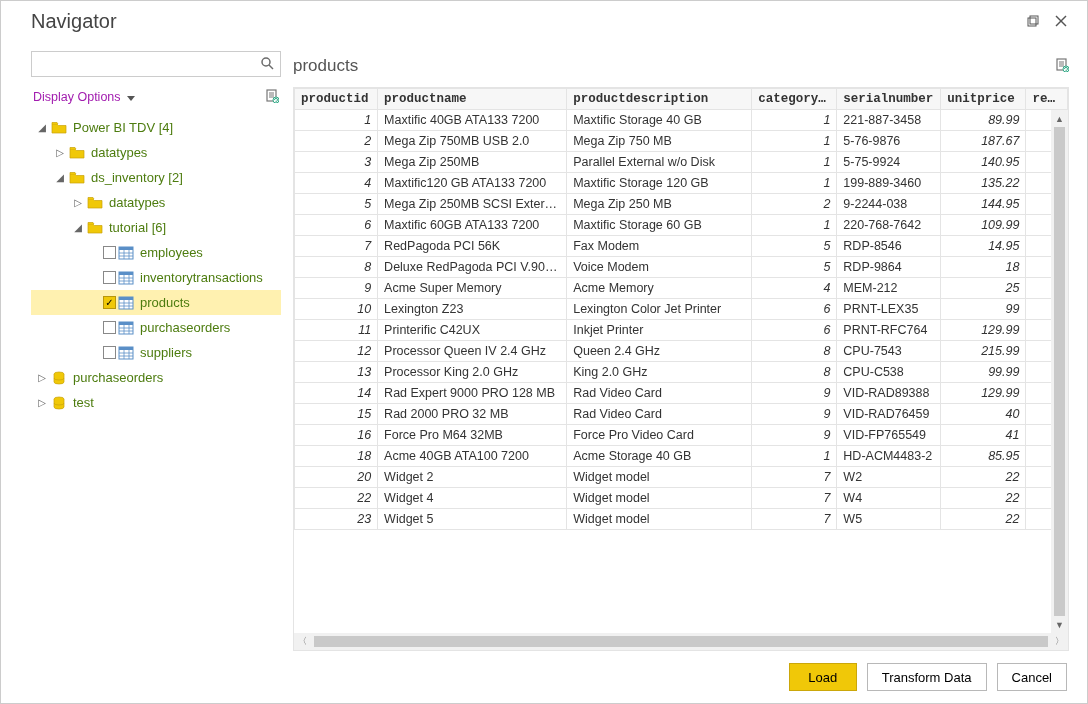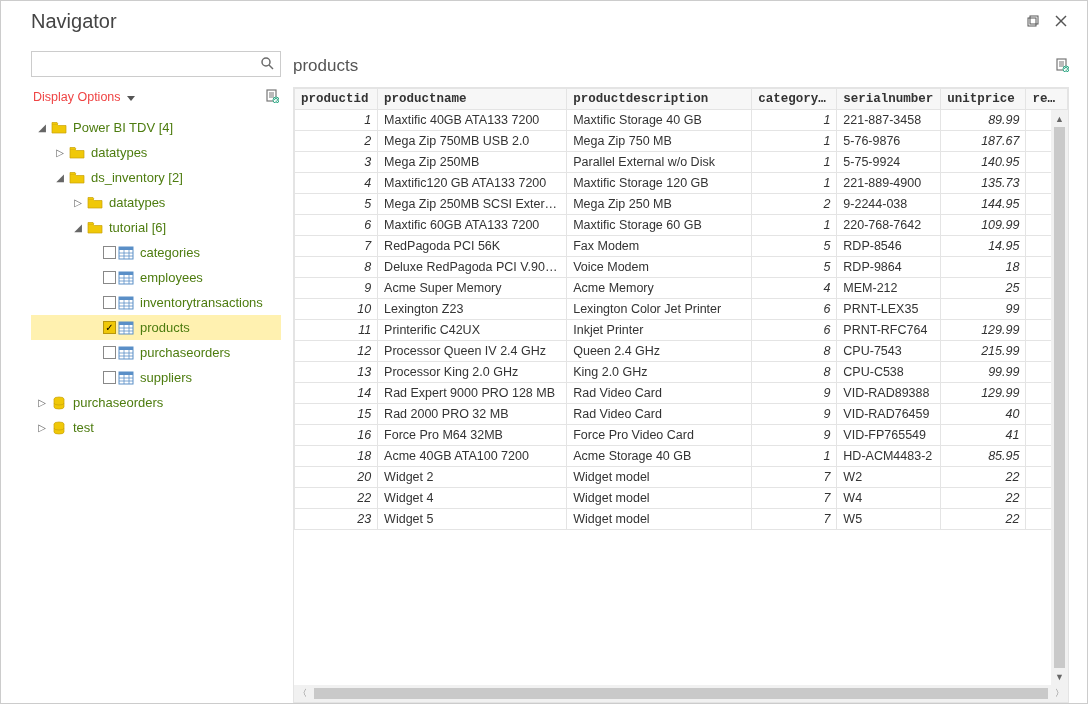--- a/index.html
+++ b/index.html
@@ -8,21 +8,21 @@
 .title-bar { height: 40px; display: flex; align-items: center; padding: 8px 12px; border-bottom: none; }
 .title-bar h1 { font-size: 20px; font-weight: 300; color: #444; flex: 1; padding-left: 18px; }
 .title-ctrl { width: 28px; height: 28px; display: flex; align-items: center; justify-content: center; color: #555; cursor: pointer; }
 .title-ctrl svg { width: 12px; height: 12px; }
 .content { flex: 1; display: flex; overflow: hidden; padding: 0 8px; }
 .sidebar { width: 280px; display: flex; flex-direction: column; padding: 10px 8px 8px 22px; }
 .search-row { display: flex; align-items: center; border: 1px solid #ccc; height: 26px; padding: 0 6px; margin-bottom: 8px; }
 .search-row input { flex: 1; border: none; outline: none; font-size: 13px; }
 .search-row .icon { color: #6b6b6b; }
 .options-row { display: flex; align-items: center; height: 24px; margin-bottom: 6px; padding: 0 2px; }
-.options-row .label { font-size: 12.5px; color: #ef4444; }
+.options-row .label { font-size: 12.5px; color: #a21caf; }
 .options-row .caret { margin-left: 6px; }
 .options-row .spacer { flex: 1; }
 .options-row .icon { color: #555; }
 .tree { flex: 1; overflow: auto; }
 .tree-item { display: flex; align-items: center; height: 25px; padding-left: var(--indent,0); cursor: pointer; white-space: nowrap; }
 .tree-item.selected { background: #fff1b0; }
 .tree-caret { width: 14px; text-align: center; color: #666; font-size: 10px; }
 .tree-caret.blank { visibility: hidden; }
 .folder-icon { width: 16px; height: 14px; margin: 0 6px 0 2px; }
 .folder-icon svg { width: 16px; height: 14px; }
@@ -147,35 +147,20 @@
             <span class="tbl-icon">
               <svg width="16" height="14" viewBox="0 0 16 14">
                 <rect x="1" y="1" width="14" height="12" fill="#fff" stroke="#5a8fc7" stroke-width="1"></rect>
                 <rect x="1" y="1" width="14" height="3" fill="#5a8fc7"></rect>
                 <line x1="1" y1="7" x2="15" y2="7" stroke="#5a8fc7" stroke-width="0.8"></line>
                 <line x1="1" y1="10" x2="15" y2="10" stroke="#5a8fc7" stroke-width="0.8"></line>
                 <line x1="6" y1="1" x2="6" y2="13" stroke="#5a8fc7" stroke-width="0.8"></line>
                 <line x1="11" y1="1" x2="11" y2="13" stroke="#5a8fc7" stroke-width="0.8"></line>
               </svg>
             </span>
-            <span class="tree-label">categories</span>
-          </div>
-          <div class="tree-item" style="--indent: 58px;">
-            <span class="tree-caret blank"></span>
-            <span class="chk"></span>
-            <span class="tbl-icon">
-              <svg width="16" height="14" viewBox="0 0 16 14">
-                <rect x="1" y="1" width="14" height="12" fill="#fff" stroke="#5a8fc7" stroke-width="1"></rect>
-                <rect x="1" y="1" width="14" height="3" fill="#5a8fc7"></rect>
-                <line x1="1" y1="7" x2="15" y2="7" stroke="#5a8fc7" stroke-width="0.8"></line>
-                <line x1="1" y1="10" x2="15" y2="10" stroke="#5a8fc7" stroke-width="0.8"></line>
-                <line x1="6" y1="1" x2="6" y2="13" stroke="#5a8fc7" stroke-width="0.8"></line>
-                <line x1="11" y1="1" x2="11" y2="13" stroke="#5a8fc7" stroke-width="0.8"></line>
-              </svg>
-            </span>
             <span class="tree-label">employees</span>
           </div>
           <div class="tree-item" style="--indent: 58px;">
             <span class="tree-caret blank"></span>
             <span class="chk"></span>
             <span class="tbl-icon">
               <svg width="16" height="14" viewBox="0 0 16 14">
                 <rect x="1" y="1" width="14" height="12" fill="#fff" stroke="#5a8fc7" stroke-width="1"></rect>
                 <rect x="1" y="1" width="14" height="3" fill="#5a8fc7"></rect>
                 <line x1="1" y1="7" x2="15" y2="7" stroke="#5a8fc7" stroke-width="0.8"></line>
@@ -317,22 +302,22 @@
                   <td class="numplain">1</td>
                   <td>5-75-9924</td>
                   <td class="num">140.95</td>
                   <td></td>
                 </tr>
                 <tr>
                   <td class="numplain">4</td>
                   <td>Maxtific120 GB ATA133 7200</td>
                   <td>Maxtific Storage 120 GB</td>
                   <td class="numplain">1</td>
-                  <td>221-889-4900</td>
-                  <td class="num">135.73</td>
+                  <td>199-889-3460</td>
+                  <td class="num">135.22</td>
                   <td></td>
                 </tr>
                 <tr>
                   <td class="numplain">5</td>
                   <td>Mega Zip 250MB SCSI External</td>
                   <td>Mega Zip 250 MB</td>
                   <td class="numplain">2</td>
                   <td>9-2244-038</td>
                   <td class="num">144.95</td>
                   <td></td>
@@ -482,13 +467,18 @@
         </div>
         <div class="hscroll">
           <div class="arrow">〈</div>
           <div class="track"></div>
           <div class="arrow">〉</div>
         </div>
       </div>
     </div>
   </div>
 
+  <div class="footer">
+    <button class="btn primary">Load</button>
+    <button class="btn">Transform Data</button>
+    <button class="btn">Cancel</button>
+  </div>
 </div>
 
 </body></html>

